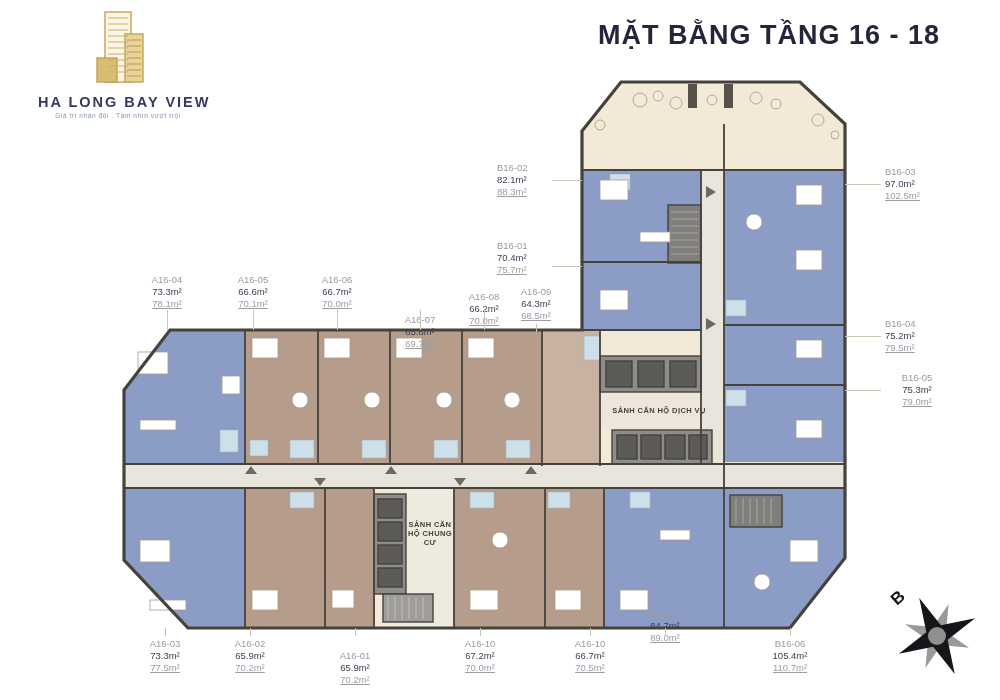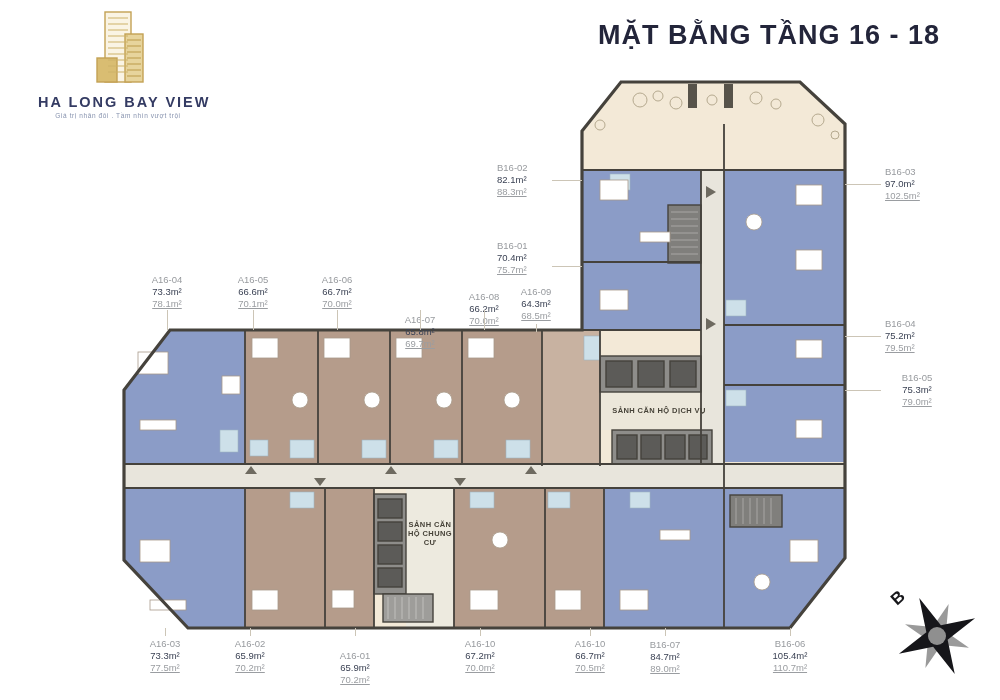--- a/index.html
+++ b/index.html
@@ -287,21 +287,21 @@
       <div class="u-a1">67.2m²</div>
       <div class="u-a2">70.0m²</div>
     </div>
       <div class="leader" style="left: 480px; top: 628px; width: 1px; height: 8px;"></div>
       <div class="unit-label center" style="left: 558px; top: 638px;">
       <div class="u-id">A16-10</div>
       <div class="u-a1">66.7m²</div>
       <div class="u-a2">70.5m²</div>
     </div>
       <div class="leader" style="left: 590px; top: 628px; width: 1px; height: 8px;"></div>
-      <div class="unit-label center" style="left: 633px; top: 639px;">
+      <div class="unit-label center" style="left: 633px; top: 608px;">
       <div class="u-id">B16-07</div>
       <div class="u-a1">84.7m²</div>
       <div class="u-a2">89.0m²</div>
     </div>
       <div class="leader" style="left: 665px; top: 628px; width: 1px; height: 8px;"></div>
       <div class="unit-label center" style="left: 758px; top: 638px;">
       <div class="u-id">B16-06</div>
       <div class="u-a1">105.4m²</div>
       <div class="u-a2">110.7m²</div>
     </div>

